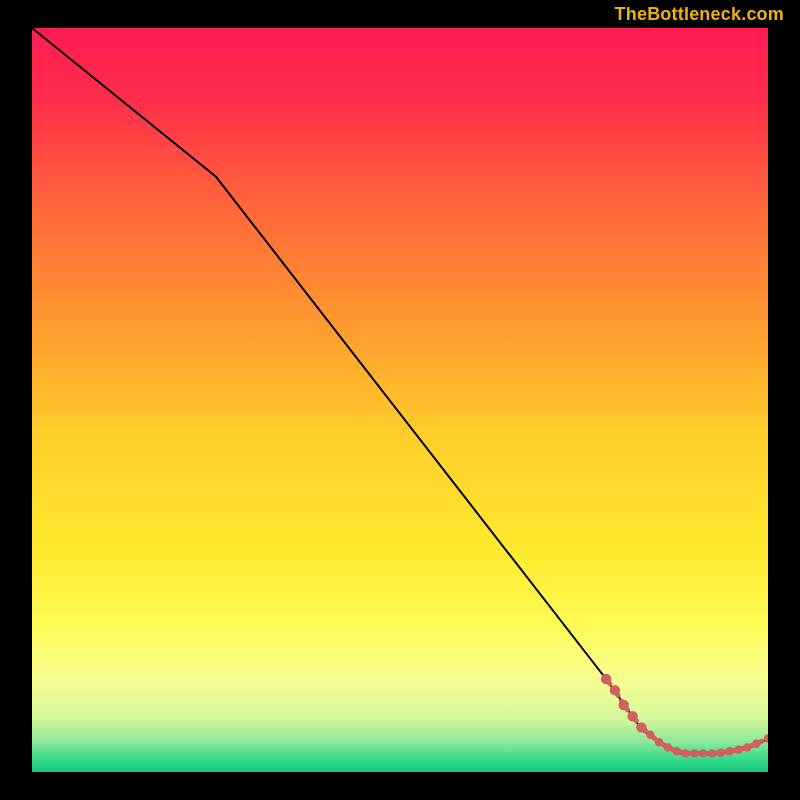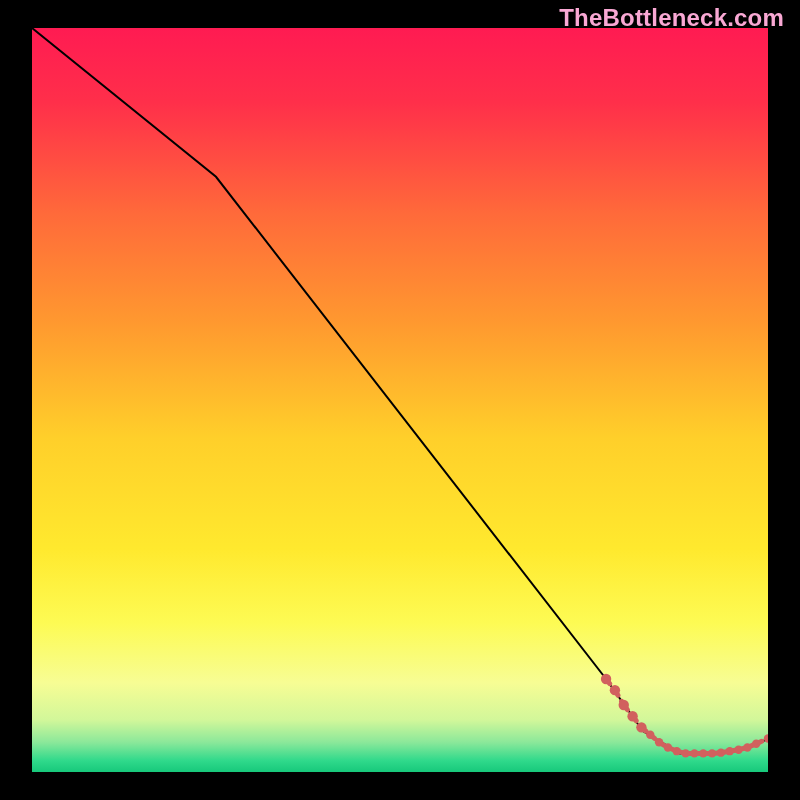--- a/index.html
+++ b/index.html
@@ -14,23 +14,23 @@
   .outer {
     position: relative;
     width: 800px;
     height: 800px;
     background: #000;
   }
   .watermark {
     position: absolute;
     top: 4px;
     right: 16px;
-    font-size: 24px;
+    font-size: 18px;
     font-weight: 600;
-    color: #f9a8d4;
+    color: #eab308;
     letter-spacing: 0.2px;
   }
   .plot-wrap {
     position: absolute;
     left: 32px;
     top: 28px;
     width: 736px;
     height: 744px;
   }
   svg {

